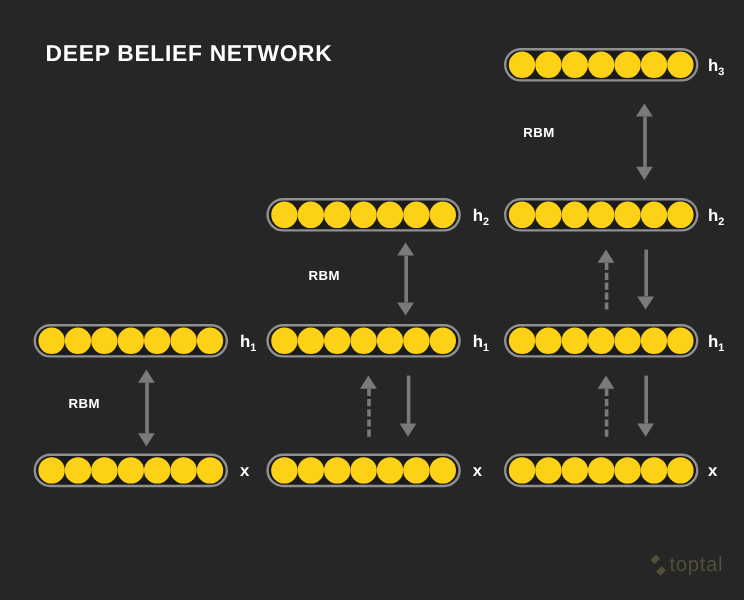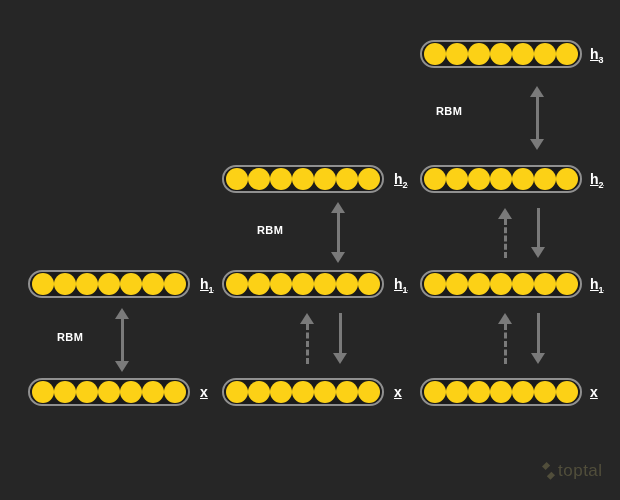--- a/index.html
+++ b/index.html
@@ -17,21 +17,21 @@
     font-size:19px;font-weight:bold;letter-spacing:.6px;
   }
   .capsule{
     position:absolute;width:162px;height:28px;box-sizing:border-box;
     background:var(--capsule_fill);border:2px solid var(--capsule_border);
     border-radius:14px;display:flex;align-items:center;
     justify-content:space-between;padding:0 2px;
   }
   .node{width:22px;height:22px;border-radius:50%;background:var(--node_fill);flex:0 0 auto;}
   .cap-label{
-    position:absolute;color:var(--text);font-size:14px;font-weight:bold;line-height:16px;text-decoration:underline;
+    position:absolute;color:var(--text);font-size:14px;font-weight:bold;line-height:16px;
   }
   .cap-label sub{font-size:9px;}
   .rbm-label{
     position:absolute;color:var(--text);font-size:11px;font-weight:bold;letter-spacing:.4px;
   }
   .arrow{position:absolute;display:flex;flex-direction:column;align-items:center;width:16px;}
   .arrow .shaft{flex:1;width:3px;background:var(--arrow);}
   .arrow .shaft-dashed{flex:1;width:0;border-left:3px dashed var(--arrow);}
   .arrow .head-up{
     width:0;height:0;border-left:7px solid transparent;border-right:7px solid transparent;
@@ -46,20 +46,21 @@
     color:var(--watermark);
   }
   .brand-text{font-size:17px;letter-spacing:.5px;line-height:20px;}
   .brand svg{display:block;}
 </style>
 </head>
 <body>
 
 <div class="stage">
 
+  <div class="diagram-title">DEEP BELIEF NETWORK</div>
 
   <div class="capsule" style="left:28px;top:270px">
       <span class="node"></span>
       <span class="node"></span>
       <span class="node"></span>
       <span class="node"></span>
       <span class="node"></span>
       <span class="node"></span>
       <span class="node"></span>
     </div>

